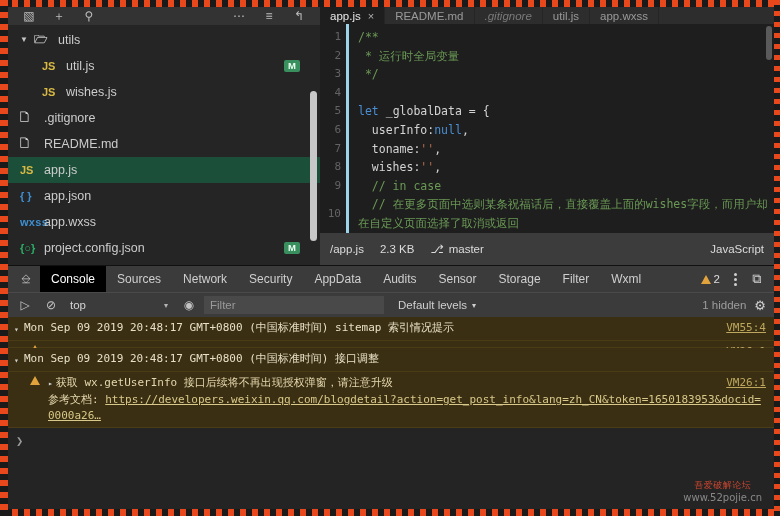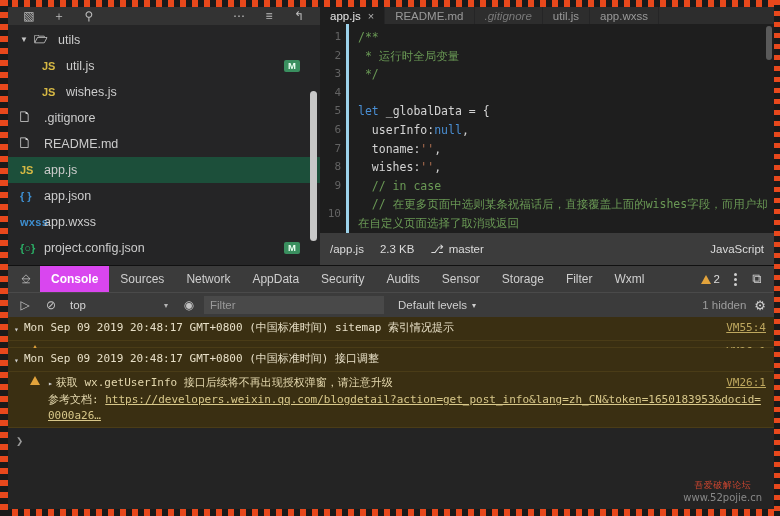--- a/index.html
+++ b/index.html
@@ -75,21 +75,21 @@
   .statusbar{height:22px;background:#3c3c3c;display:flex;align-items:center;padding:16px 10px;
     color:#dcdcdc;font-size:11.5px;gap:16px;}
   .statusbar .right{margin-left:auto;}
   .statusbar .branch{display:flex;align-items:center;gap:5px;}
 
   
   .devtools{flex:1;display:flex;flex-direction:column;background:#242424;border-top:1px solid #111;}
   .dt-tabs{height:26px;background:#3b3b3b;display:flex;align-items:center;padding-left:4px;font-size:12px;color:#cfcfcf;}
   .dt-inspect{width:28px;height:26px;display:flex;align-items:center;justify-content:center;color:#bfbfbf;}
   .dt-tab{padding:0 11px;height:26px;display:flex;align-items:center;white-space:nowrap;}
-  .dt-tab.active{background:#d946ef;color:#fff;font-weight:bold;}
+  .dt-tab.active{background:#000000;color:#fff;font-weight:normal;}
   .dt-right{margin-left:auto;display:flex;align-items:center;gap:2px;padding-right:6px;}
   .warnchip{display:flex;align-items:center;gap:3px;color:#ddd;font-size:11.5px;padding:0 5px;}
   .tri{width:0;height:0;border-left:5px solid transparent;border-right:5px solid transparent;border-bottom:9px solid #e2a33c;}
   .kebab{display:flex;flex-direction:column;gap:2px;padding:0 7px;}
   .kebab i{width:3px;height:3px;background:#cfcfcf;border-radius:50%;display:block;}
   .dockicon{width:22px;text-align:center;color:#cfcfcf;font-size:13px;}
 
   .dt-filter{height:25px;background:#3b3b3b;display:flex;align-items:center;padding-left:4px;
     font-size:11.5px;color:#bdbdbd;border-top:1px solid #4a4a4a;}
   .fbtn{width:26px;height:25px;display:flex;align-items:center;justify-content:center;color:#c4c4c4;font-size:12px;}
@@ -244,22 +244,22 @@
       </div>
     </div>
 
     <div class="devtools">
       <div class="dt-tabs">
         <div class="dt-inspect">⎒</div>
         <div style="display:flex;align-items:center;" id="dt-tabs">
             <div class="dt-tab active">Console</div>
             <div class="dt-tab">Sources</div>
             <div class="dt-tab">Network</div>
+            <div class="dt-tab">Security</div>
             <div class="dt-tab">AppData</div>
-            <div class="dt-tab">Security</div>
             <div class="dt-tab">Audits</div>
             <div class="dt-tab">Sensor</div>
             <div class="dt-tab">Storage</div>
             <div class="dt-tab">Filter</div>
             <div class="dt-tab">Wxml</div>
           </div>
         <div class="dt-right">
           <div class="warnchip">
             <span class="tri"></span>
             <span>2</span>

